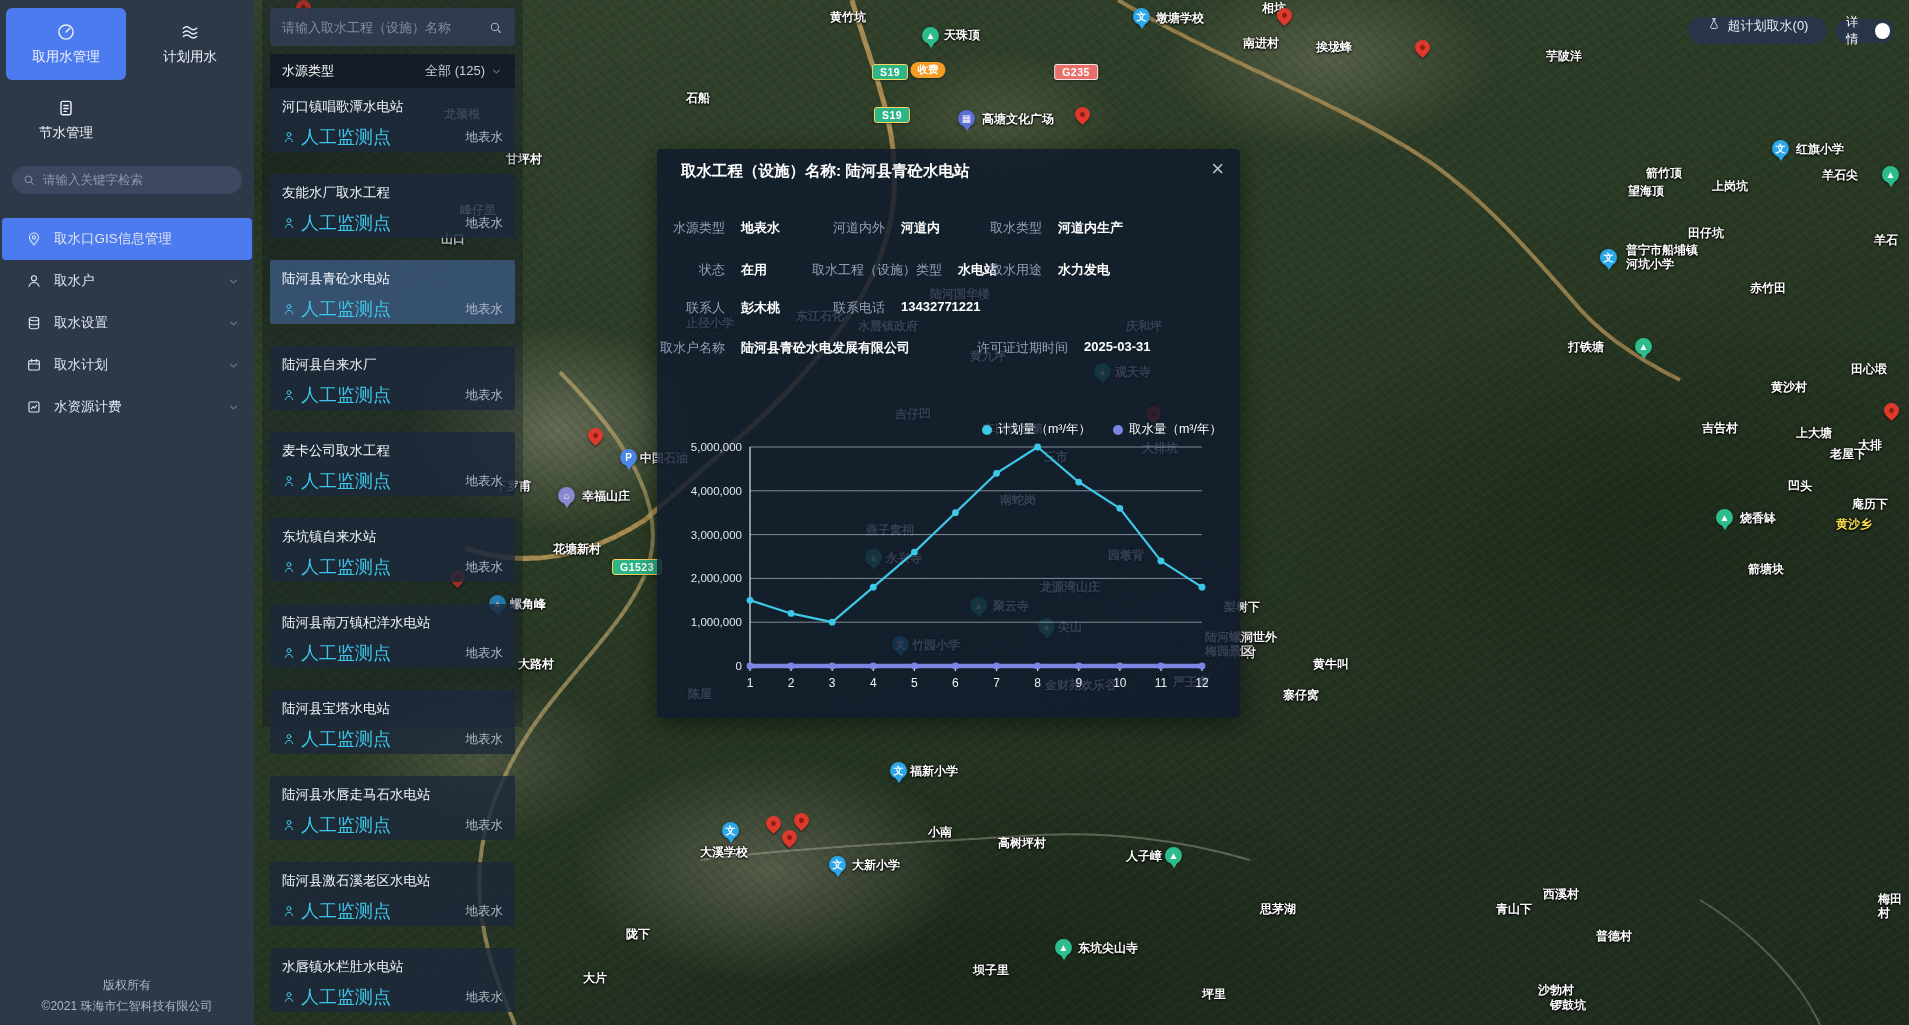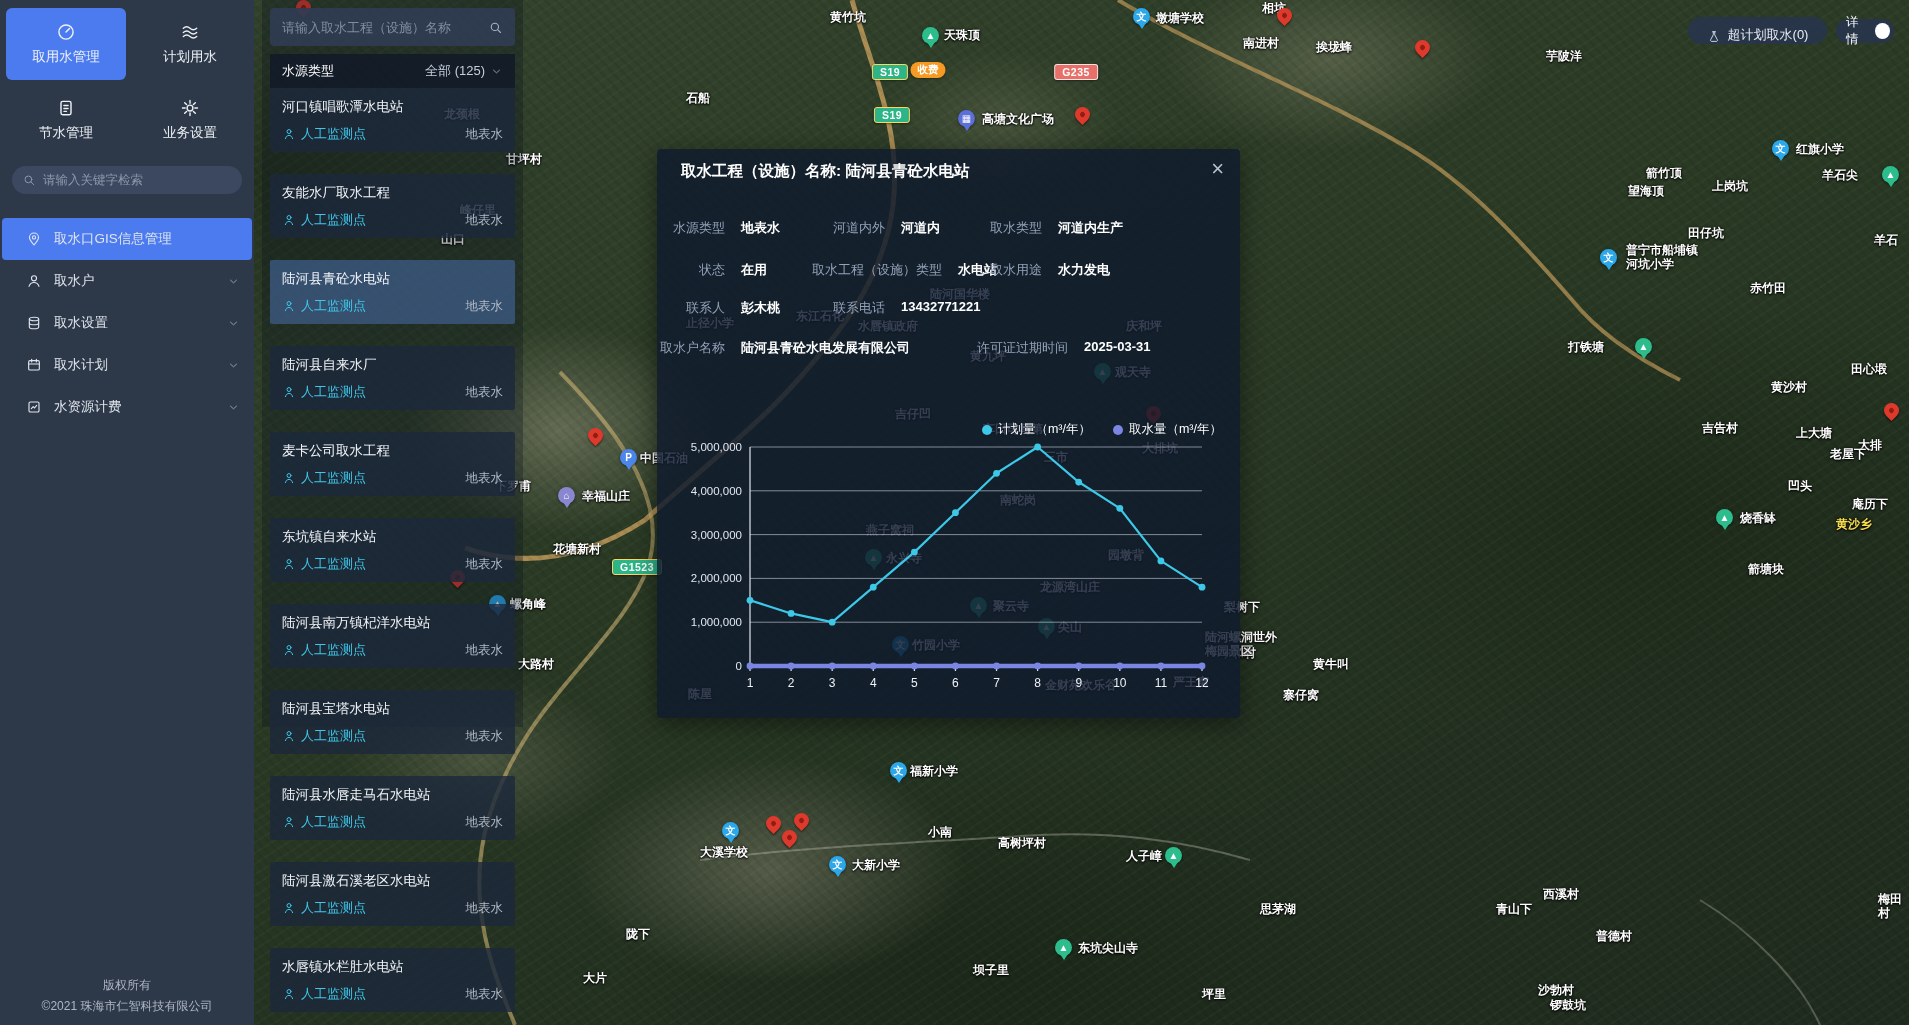--- a/index.html
+++ b/index.html
@@ -81,26 +81,26 @@
     display:flex; align-items:center; padding:0 12px; color:#fff; font-size:13px; }
   #lp-filter .fv { margin-left:auto; color:#c6cedb; display:flex; align-items:center; gap:5px; cursor:pointer; }
   #lp-filter .fv svg { width:13px; height:13px; color:#9aa5b8; }
   #lp-items { position:absolute; left:8px; top:88px; right:8px; }
   .litem { position:absolute; left:0; right:0; height:64px; background:rgba(28,40,60,.80);
     border-radius:2px; cursor:pointer; padding:10px 12px 0 12px; }
   .litem.active { background:rgba(62,94,140,.72); }
   .litem .lname { color:#f2f5f9; font-size:13.5px; line-height:18px; white-space:nowrap; overflow:hidden; }
   .litem .lrow { display:flex; align-items:center; margin-top:9px; }
   .litem .lrow svg { width:14px; height:14px; color:#3ec7ea; margin-right:5px; }
-  .litem .lmon { color:#3ec7ea; font-size:13px; }
+  .litem .lmon { color:#3ec7ea; font-size:18px; }
   .litem .lsrc { margin-left:auto; color:#b3bcc9; font-size:12.5px; }
 
   
   #pill-over { position:absolute; left:1688px; top:17px; width:139px; height:27px; border-radius:14px;
-    background:rgba(40,53,76,.92); color:#e8edf5; font-size:13px; display:flex; align-items:flex-end;
+    background:rgba(40,53,76,.92); color:#e8edf5; font-size:13px; display:flex; align-items:flex-start;
     justify-content:center; gap:7px; z-index:8; cursor:pointer; }
   #pill-over svg { width:14px; height:14px; color:#cdd6e4; }
   #pill-detail { position:absolute; left:1836px; top:19px; width:58px; height:24px; border-radius:12px;
     background:rgba(40,53,76,.92); color:#fff; font-size:12.5px; display:flex; align-items:center;
     padding:0 4px 0 10px; gap:6px; z-index:8; cursor:pointer; }
   #pill-detail .knob { width:16px; height:16px; border-radius:50%; background:#fff; margin-left:auto; }
 
   
   #modal { position:absolute; left:657px; top:149px; width:583px; height:569px; z-index:10;
     background:rgba(15,26,45,.84); border-radius:4px; box-shadow:0 6px 24px rgba(0,0,0,.45); }
@@ -430,27 +430,20 @@
           </svg>
           <span>计划用水</span>
         </div>
         <div class="appbtn">
           <svg class="" viewBox="0 0 24 24" fill="none" stroke="currentColor" stroke-width="1.7" stroke-linecap="round" stroke-linejoin="round">
             <rect x="6" y="4" width="12" height="16" rx="2"></rect>
             <path d="M9.5 9h5M9.5 12.5h5M9.5 16h3"></path>
           </svg>
           <span>节水管理</span>
         </div>
-        <div class="appbtn">
-          <svg class="" viewBox="0 0 24 24" fill="none" stroke="currentColor" stroke-width="1.7" stroke-linecap="round" stroke-linejoin="round">
-            <circle cx="12" cy="12" r="3.5"></circle>
-            <path d="M12 3v3.2M12 17.8V21M3 12h3.2M17.8 12H21M5.6 5.6l2.3 2.3M16.1 16.1l2.3 2.3M18.4 5.6l-2.3 2.3M7.9 16.1l-2.3 2.3"></path>
-          </svg>
-          <span>业务设置</span>
-        </div>
       </div>
     <div id="side-search">
       <svg class="" viewBox="0 0 24 24" fill="none" stroke="currentColor" stroke-width="1.7" stroke-linecap="round" stroke-linejoin="round">
           <circle cx="11" cy="11" r="5.8"></circle>
           <path d="M15.3 15.3L20 20"></path>
         </svg>
       <input type="text" placeholder="请输入关键字检索" style="">
     </div>
     <div id="menu">
         <div class="mitem active">

